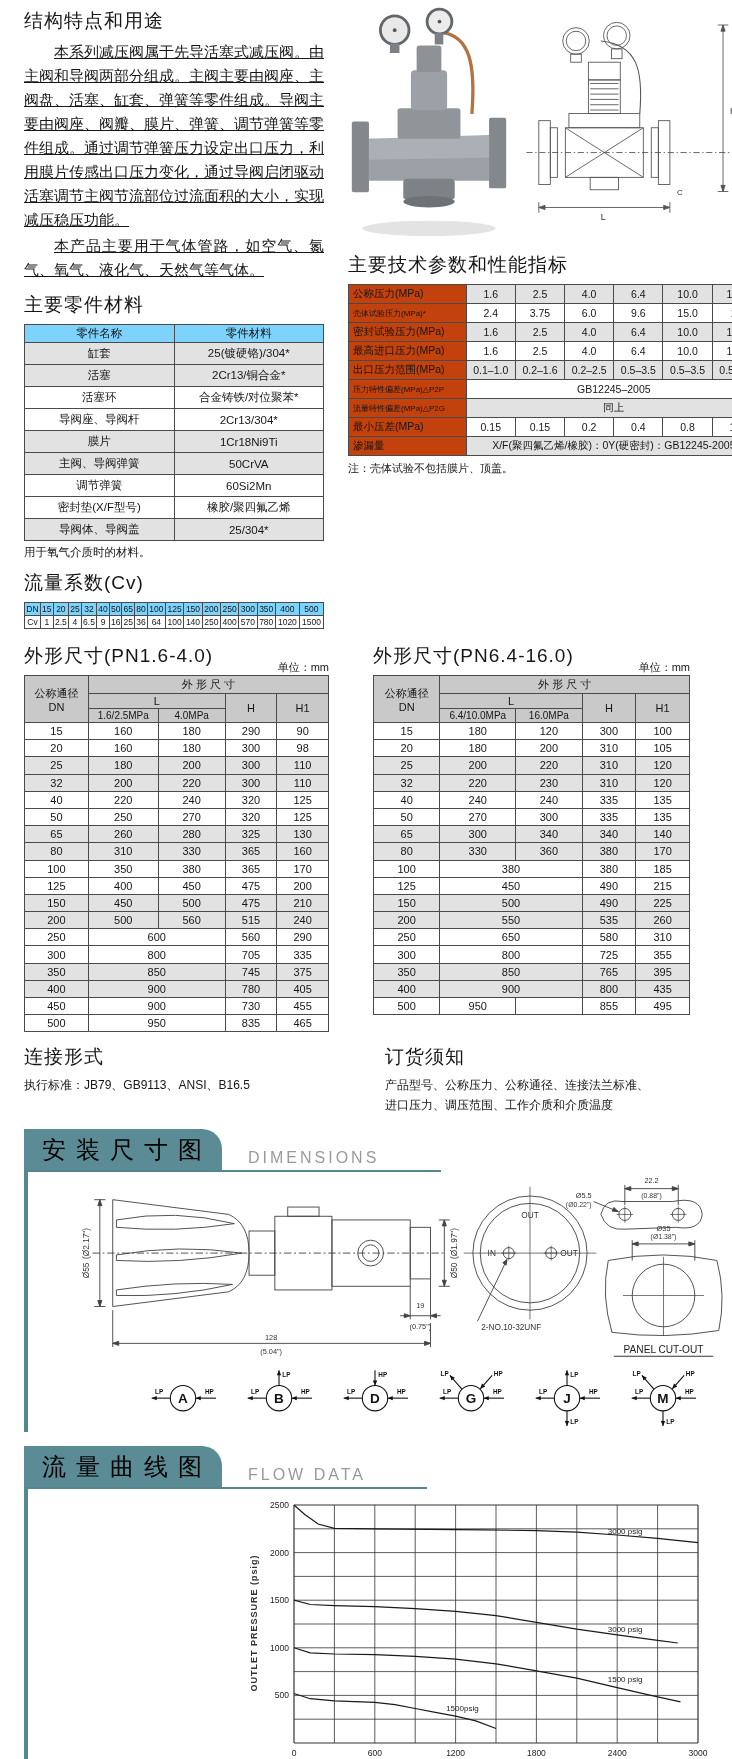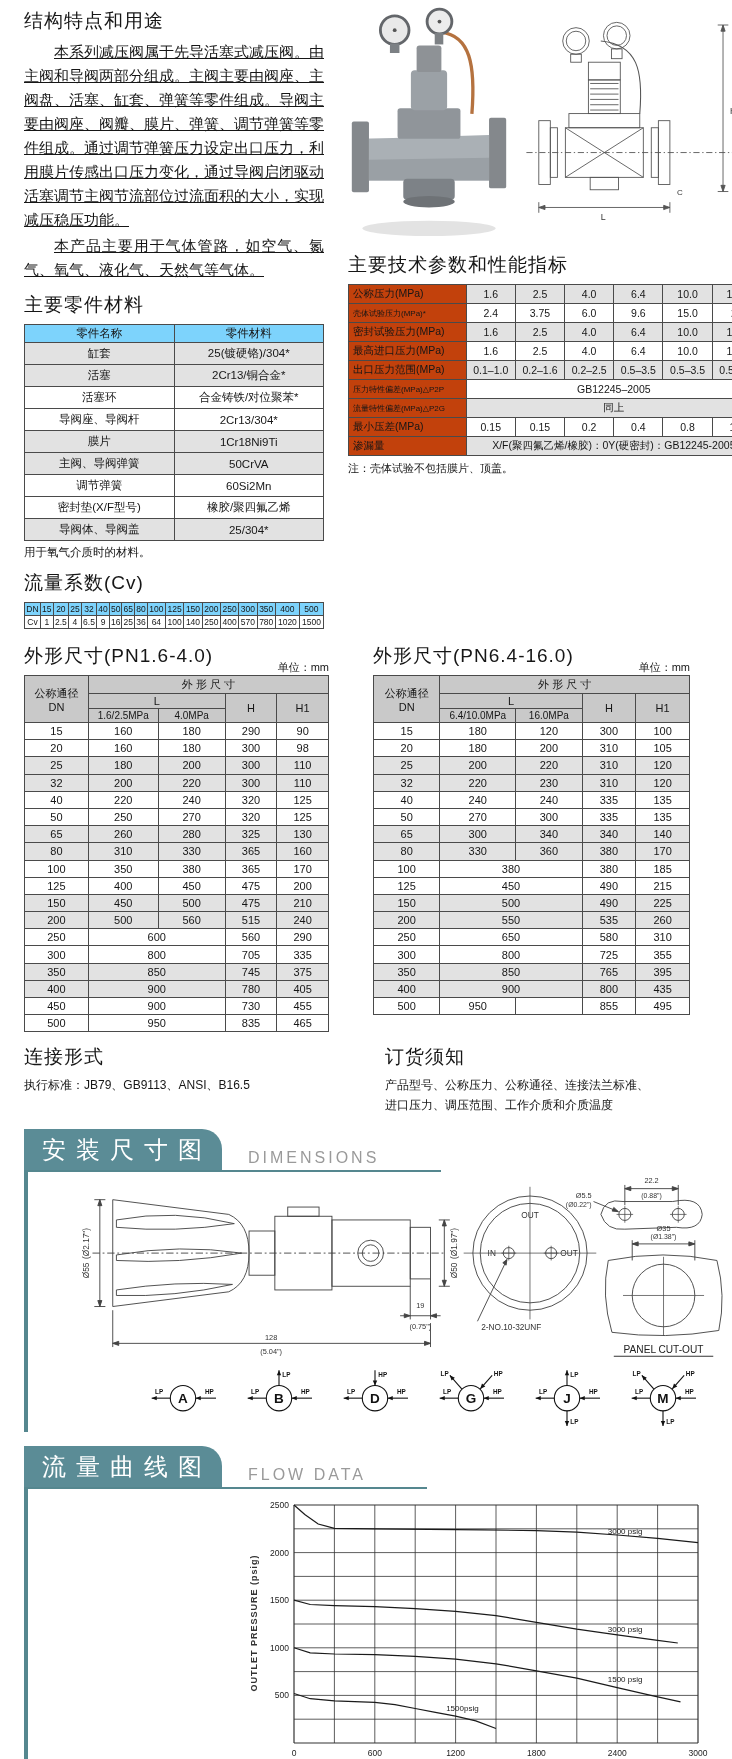--- a/index.html
+++ b/index.html
@@ -33,21 +33,21 @@
   .unit{font-size:11px;}
   .dims-table{width:100%;font-size:11px;}
   .dims-table td{height:14.2px;}
   .dims-table th{background:#c9c9c9;font-size:11px;}
   
   .co-grid{display:grid;grid-template-columns:1fr 1fr;column-gap:30px;margin-top:2px;}
   .co-grid p{font-size:12px;line-height:1.6;margin:0;}
   
   .banner-sec{margin-top:14px;border-left:4px solid #55878f;}
   .banner-row{display:flex;align-items:flex-end;border-bottom:2px solid #55878f;width:60%;}
-  .banner{background:#5b8c96;color:#ffffff;font-size:24px;letter-spacing:10px;padding:5px 10px 4px 18px;border-radius:0 20px 0 0;margin-left:-4px;white-space:nowrap;}
+  .banner{background:#5b8c96;color:#000000;font-size:24px;letter-spacing:10px;padding:5px 10px 4px 18px;border-radius:0 20px 0 0;margin-left:-4px;white-space:nowrap;}
   .banner-en{color:#9a9a9a;font-size:16px;letter-spacing:3px;padding:0 0 3px 26px;}
   .flow-sec{border-bottom:2px solid #55878f;width:96%;}
   .chartwrap{margin:8px 0 4px 218px;}
   .portrow{display:flex;gap:18px;margin:2px 0 10px 116px;}
   svg text{font-family:"Liberation Sans","DejaVu Sans",sans-serif;}
 </style>
 </head>
 <body>
 
 <div class="page">

